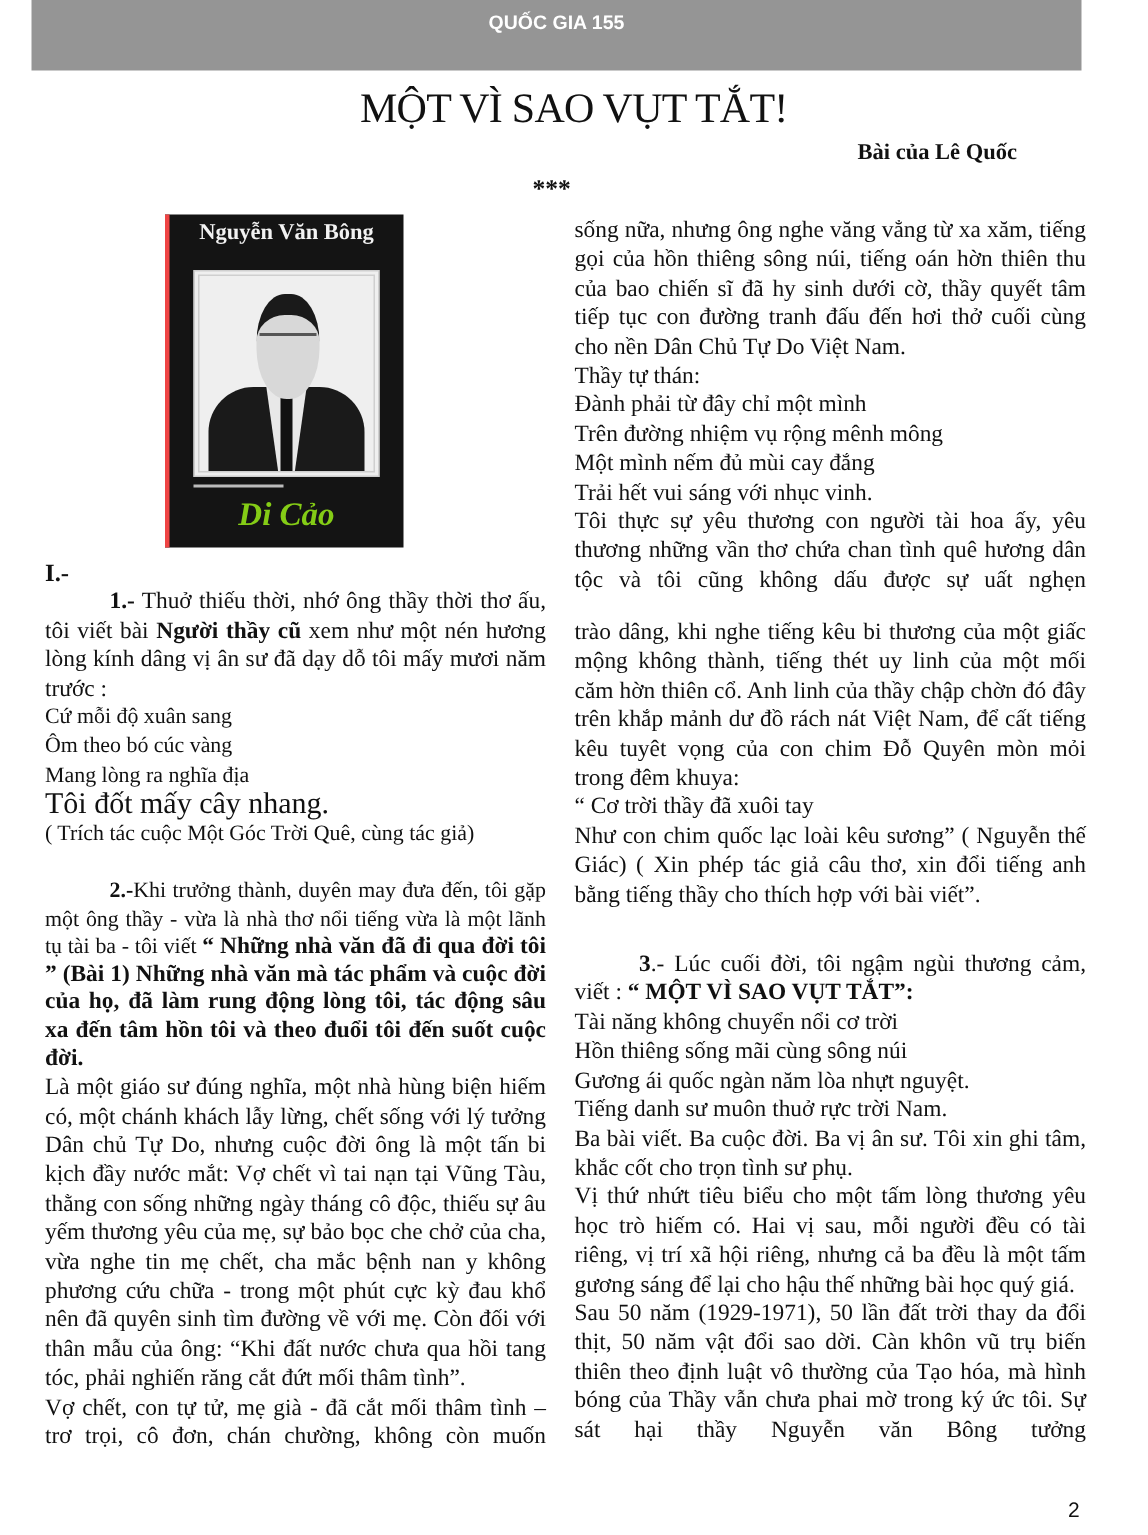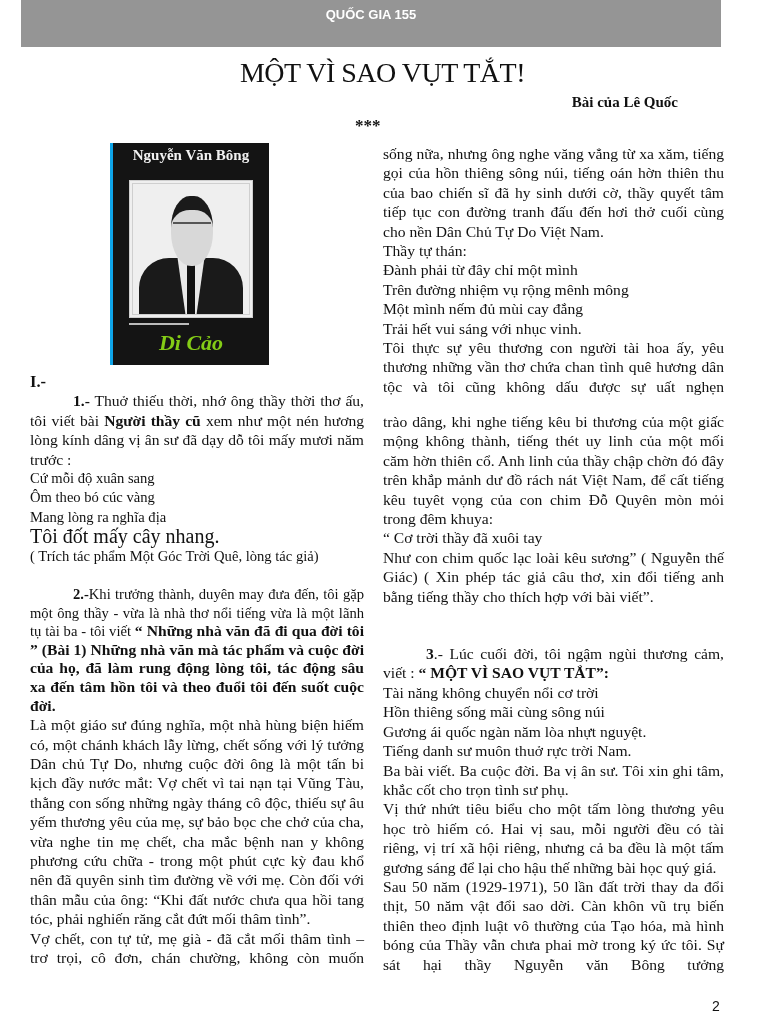--- a/index.html
+++ b/index.html
@@ -61,21 +61,21 @@
     .b { font-weight: bold; }
     .indent { text-indent: 43px; }
     .small { font-size: 14.6px; }
     .jl { text-align-last: justify; }
 
     .photo {
       position: absolute;
       left: 110px; top: 143px;
       width: 159px; height: 222px;
       background: #141414;
-      border-left: 3px solid #0ea5e9;
+      border-left: 3px solid #ef4444;
       box-sizing: border-box;
     }
     .photo-name {
       position: absolute;
       left: 0; top: 4px; width: 100%;
       text-align: center;
       color: #f2f2f2;
       font-weight: bold;
       font-size: 15px;
       font-family: "Liberation Serif", "DejaVu Serif", serif;
@@ -163,40 +163,40 @@
   <div class="photo-caption">Di Cảo</div>
 </div>
 
 <div class="col col-left" style="top:372px;">
   <p class="b" style="font-size:16.5px;">I.-</p>
   <p class="indent"><span class="b">1.-</span><span> Thuở thiếu thời, nhớ ông thầy thời thơ ấu, tôi viết bài </span><span class="b">Người thầy cũ</span><span> xem như một nén hương lòng kính dâng vị ân sư đã dạy dỗ tôi mấy mươi năm trước :</span></p>
   <p class="it" style="font-size:14.6px;"> Cứ  mỗi độ xuân sang</p>
   <p class="it" style="font-size:14.6px;">Ôm theo bó cúc vàng</p>
   <p class="it" style="font-size:14.6px;">Mang lòng ra nghĩa địa</p>
   <p class="it" style="font-size:20px;">Tôi đốt mấy cây nhang.</p>
-  <p class="it" style="font-size:14.6px;">( Trích tác phẩm Một Góc Trời Quê, lòng tác giả)</p>
+  <p class="it" style="font-size:14.6px;">( Trích tác cuộc Một Góc Trời Quê, cùng tác giả)</p>
   <p class="indent small" style="margin-top:19px; line-height:18.6px;"><span class="b">2.-</span><span>Khi trưởng thành, duyên may đưa đến, tôi gặp một ông thầy - vừa là nhà thơ nổi tiếng vừa là một lãnh tụ tài ba - tôi viết </span><span class="b" style="font-size:15.6px;">“ Những nhà văn đã đi qua đời tôi ” (Bài 1) Những nhà văn mà tác phẩm và cuộc đời của họ, đã làm rung động lòng tôi, tác động sâu xa đến tâm hồn tôi và theo đuổi tôi đến suốt cuộc đời.</span></p>
   <p><span>Là một giáo sư đúng nghĩa, một nhà hùng biện hiếm có, một chánh khách lẫy lừng, chết sống với lý tưởng Dân chủ Tự Do, nhưng cuộc đời ông  là một tấn bi kịch đầy nước mắt: Vợ chết vì tai nạn tại Vũng Tàu, thằng con sống những ngày tháng cô độc, thiếu sự âu yếm thương yêu của mẹ, sự bảo bọc che chở của cha, vừa nghe tin mẹ chết, cha mắc bệnh nan y không phương cứu chữa - trong một phút cực kỳ đau khổ nên đã quyên sinh tìm đường về với mẹ. Còn đối với thân mẫu của ông: “</span><span class="it">Khi đất nước  chưa qua hồi tang tóc, phải nghiến răng cắt đứt mối thâm tình”</span><span>.</span></p>
   <p class="jl">Vợ chết, con tự tử, mẹ già - đã cắt mối thâm tình – trơ trọi, cô đơn, chán chường, không còn muốn</p>
 </div>
 
 <div class="col col-right" style="top:144px;">
   <p>sống nữa, nhưng ông nghe văng vẳng từ xa xăm, tiếng gọi của hồn thiêng sông núi, tiếng oán hờn thiên thu của bao chiến sĩ đã hy sinh dưới cờ, thầy quyết tâm tiếp tục con đường tranh đấu đến hơi thở cuối cùng cho nền Dân Chủ Tự Do Việt Nam.</p>
   <p>Thầy tự thán:</p>
   <p class="it">Đành phải từ đây chỉ một mình</p>
   <p class="it">Trên đường nhiệm vụ rộng mênh mông</p>
   <p class="it">Một mình nếm đủ mùi cay đắng</p>
   <p class="it">Trải hết vui sáng với nhục vinh.</p>
   <p class="jl">Tôi thực sự yêu thương con người tài hoa ấy, yêu thương những vần thơ chứa chan tình quê hương dân tộc và tôi cũng không dấu được sự uất nghẹn</p>
 </div>
 
 <div class="col col-right" style="top:412px;">
   <p>trào dâng, khi nghe tiếng kêu bi thương của một giấc mộng không thành, tiếng thét uy linh của một mối căm hờn thiên cổ. Anh linh của thầy chập chờn đó đây trên khắp mảnh dư đồ rách nát Việt Nam, để cất tiếng kêu tuyêt vọng của con chim Đỗ Quyên mòn mỏi trong đêm khuya:</p>
   <p><span class="it"> “ Cơ trời thầy đã xuôi tay</span><br><span class="it">Như con chim quốc lạc loài kêu sương”</span><span> ( Nguyễn thế Giác) ( Xin phép tác giả câu thơ, xin đổi tiếng anh bằng tiếng thầy cho thích hợp với bài viết”.</span></p>
-  <p class="indent" style="margin-top:38px;"><span class="b">3</span><span>.- Lúc cuối đời, tôi ngậm ngùi thương cảm, viết : </span><span class="b">“ MỘT VÌ SAO VỤT TẮT”:</span></p>
+  <p class="indent" style="margin-top:27px;"><span class="b">3</span><span>.- Lúc cuối đời, tôi ngậm ngùi thương cảm, viết : </span><span class="b">“ MỘT VÌ SAO VỤT TẮT”:</span></p>
   <p class="it"> Tài năng không chuyển nổi cơ trời</p>
   <p class="it">Hồn thiêng sống mãi cùng sông núi</p>
   <p class="it">Gương ái quốc ngàn năm lòa nhựt nguyệt.</p>
   <p class="it">Tiếng danh sư muôn thuở rực trời Nam.</p>
   <p>Ba bài viết. Ba cuộc đời. Ba vị ân sư. Tôi xin ghi tâm, khắc cốt cho trọn tình sư phụ.</p>
   <p>Vị thứ nhứt tiêu biểu cho một tấm lòng thương yêu học trò hiếm có. Hai vị sau, mỗi người đều có tài riêng, vị trí xã hội riêng, nhưng cả ba đều là một tấm gương sáng để lại cho hậu thế những bài học quý giá.</p>
   <p class="jl">Sau 50 năm (1929-1971), 50 lần đất trời thay da đổi thịt, 50 năm vật đổi sao dời. Càn khôn vũ trụ biến thiên theo định luật vô thường của Tạo hóa, mà hình bóng của Thầy vẫn chưa phai mờ trong ký ức tôi. Sự sát hại thầy Nguyễn văn Bông tưởng</p>
 </div>
 
 <div class="page-number">2</div>

